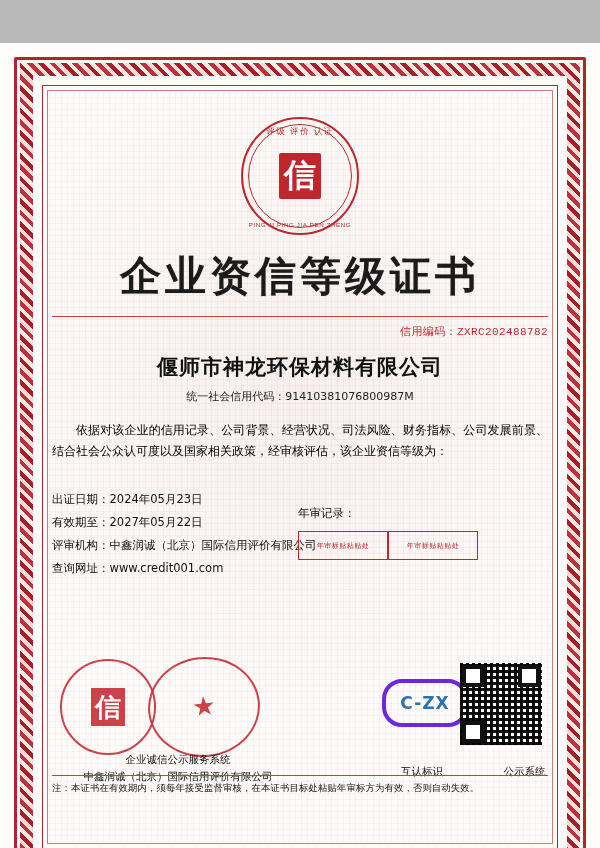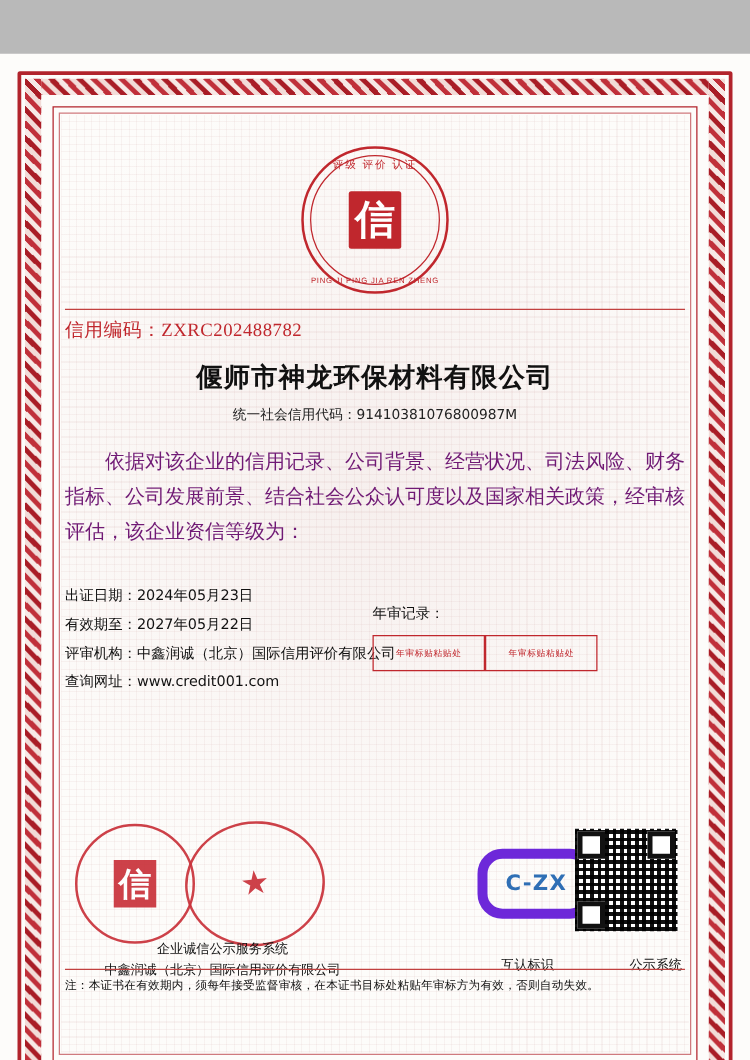--- a/index.html
+++ b/index.html
@@ -105,47 +105,48 @@
     font-size:14.5px;
     letter-spacing:4.1px;
     color:#2a2a2a;
     margin-top:6px;
     font-family:"Liberation Sans", sans-serif;
   }
   .rule{
     width:100%;height:1px;background:#c2403f;margin:12px 0 0;
   }
   .code-line{
+    text-align:right;
     color:#c0272d;
-    font-size:15px;
+    font-size:11px;
     margin-top:7px;
     letter-spacing:.4px;
-    font-family:Liberation Serif, serif;
+    font-family:Liberation Mono, monospace;
   }
   .company{
     text-align:center;
     font-size:21px;
     font-weight:bold;
     color:#111;
     margin-top:14px;
     letter-spacing:1px;
     font-family:"DejaVu Sans", sans-serif;
   }
   .usci{
     text-align:center;
     font-size:11px;
     color:#222;
     margin-top:8px;
     font-family:"DejaVu Sans", sans-serif;
   }
   .paragraph{
     margin-top:16px;
-    font-size:16px;
+    font-size:12px;
     line-height:1.75;
-    color:#701a75;
+    color:#000000;
     text-align:justify;
     text-indent:2em;
     font-family:"DejaVu Sans", sans-serif;
   }
   .grade{
     text-align:center;
     margin-top:20px;
     color:#c0272d;
     font-weight:bold;
     font-family:"DejaVu Serif", serif;
@@ -204,21 +205,21 @@
     left:96px;top:0px;width:108px;height:96px;
     border-radius:50%/50%;
     transform:rotate(-6deg);
   }
   .stamp.oval .star{
     color:#c9323a;font-size:26px;line-height:1;
   }
   .mutual{
     position:absolute;left:330px;top:22px;
     width:78px;height:40px;
-    border:8px solid #6d28d9;
+    border:4px solid #6d28d9;
     border-radius:20px;
     color:#2f6fb5;
     font-size:17px;font-weight:bold;
     display:flex;align-items:center;justify-content:center;
     letter-spacing:1px;
     font-family:"DejaVu Sans", sans-serif;
   }
   .qr{
     position:absolute;right:6px;top:6px;
     width:82px;height:82px;
@@ -264,20 +265,21 @@
   <div class="content">
 
     <div class="emblem">
       <div class="ring"></div>
       <div class="ring2"></div>
       <div class="arc-top">评级 评价 认证</div>
       <div class="centerbox">信</div>
       <div class="arc-bottom">PING JI PING JIA REN ZHENG</div>
     </div>
 
+    <div class="title-cn">企业资信等级证书</div>
     <div class="rule"></div>
 
     <div class="code-line">
       <span>信用编码：</span><span>ZXRC202488782</span>
     </div>
 
     <div class="company">偃师市神龙环保材料有限公司</div>
     <div class="usci">
       <span>统一社会信用代码：</span><span>91410381076800987M</span>
     </div>

